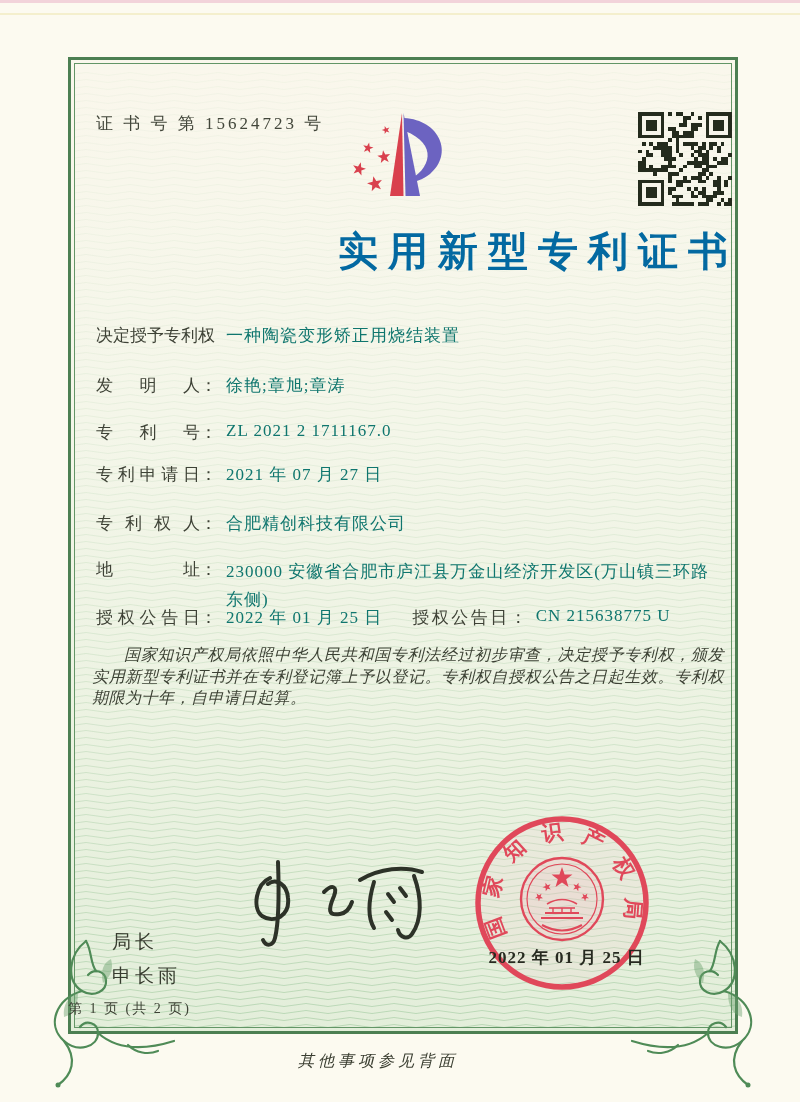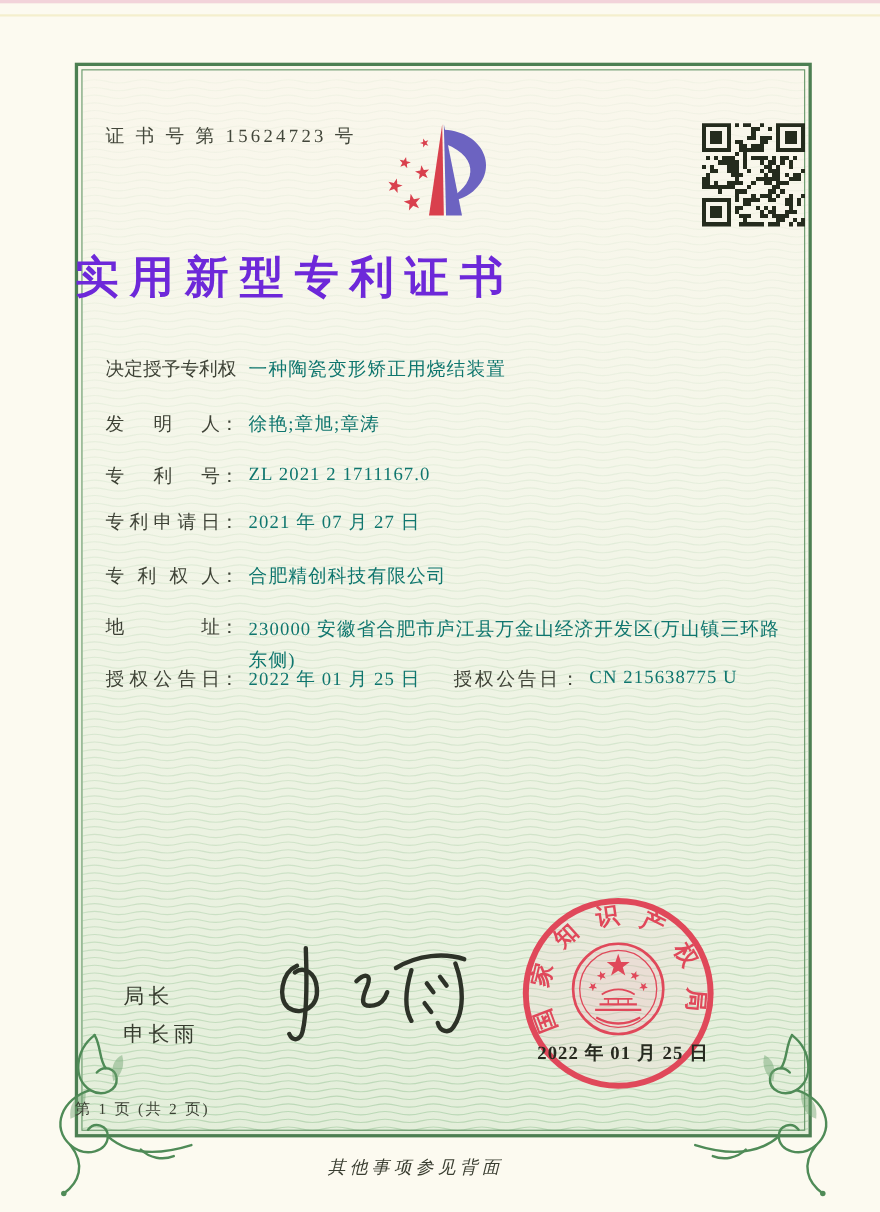--- a/index.html
+++ b/index.html
@@ -19,42 +19,42 @@
     left:68px;top:57px;width:670px;height:977px;box-sizing:border-box;
     border:3px solid #4c7f52;
     background:linear-gradient(180deg,#faf7ec 0%,#f4f6e9 38%,#ebf2e1 72%,#e3eeda 100%);
   }
   .frame-inner{position:absolute;inset:3px;border:1px solid #639566;pointer-events:none;}
   #waves{position:absolute;left:4px;top:4px;}
 
   .cert-no{left:96px;top:112px;font-size:17px;letter-spacing:3px;color:#42463a;text-align:right;}
 
   .title{
-    left:68px;top:224px;width:670px;text-align:left;
-    font-size:40px;font-weight:bold;letter-spacing:10px;color:#6d28d9;
+    left:68px;top:224px;width:670px;text-align:right;
+    font-size:40px;font-weight:bold;letter-spacing:10px;color:#0369a1;
   }
 
   .field-row{left:96px;width:625px;font-size:17px;color:#3e4236;white-space:nowrap;}
   .flabel{
     display:inline-block;width:104px;vertical-align:top;
     text-align:justify;text-align-last:justify;color:#3e4236;
   }
   .fcolon{display:inline-block;vertical-align:top;}
   .fvalue{display:inline-block;margin-left:9px;letter-spacing:1px;vertical-align:top;color:#0f766e;}
   .fvalue.wrap{white-space:normal;width:488px;line-height:28px;}
   .pair2{margin-left:30px;}
   .flabel2{letter-spacing:2.5px;}
 
   .paras{
     left:92px;top:644px;width:632px;font-size:16px;line-height:21.5px;
     text-align:justify;color:#3c4134;font-style:italic;letter-spacing:.5px;
   }
   .paras p{margin:0;text-indent:2em;}
 
-  .officer{font-size:19px;letter-spacing:4px;color:#373c2f;}
+  .officer{font-size:19px;letter-spacing:4px;color:#373c2f;margin-top:36px;}
   .officer-title{left:112px;top:893px;}
   .officer-name{left:112px;top:927px;}
 
   .seal-date{
     left:484px;top:946px;width:165px;text-align:center;
     font-size:17px;color:#272a20;letter-spacing:1px;font-weight:bold;
   }
 
   .page-indicator{left:68px;top:1000px;width:620px;text-align:left;font-size:14px;letter-spacing:2px;color:#3c4134;}
   .back-note{left:68px;top:1051px;width:620px;text-align:center;font-size:16px;letter-spacing:4px;color:#3a3e31;font-style:italic;}
@@ -490,20 +490,21 @@
   <span class="flabel">专利权人</span><span class="fcolon">：</span><span class="fvalue">合肥精创科技有限公司</span>
 </div>
 <div class="abs field-row" style="top:558px;">
   <span class="flabel">地址</span><span class="fcolon">：</span><span class="fvalue wrap">230000 安徽省合肥市庐江县万金山经济开发区(万山镇三环路东侧)</span>
 </div>
 <div class="abs field-row" style="top:606px;">
   <span class="flabel">授权公告日</span><span class="fcolon">：</span><span class="fvalue">2022 年 01 月 25 日</span><span class="pair2"><span class="flabel2">授权公告日</span><span class="fcolon">：</span><span class="fvalue">CN 215638775 U</span></span>
 </div>
 
 <div class="abs paras">
+  <p>国家知识产权局依照中华人民共和国专利法经过初步审查，决定授予专利权，颁发实用新型专利证书并在专利登记簿上予以登记。专利权自授权公告之日起生效。专利权期限为十年，自申请日起算。</p>
 </div>
 
 <div class="abs officer officer-title">局长</div>
 <div class="abs officer officer-name">申长雨</div>
 
 <div class="abs" style="left:232px;top:850px;">
   <svg width="200" height="105" viewBox="0 0 200 105">
     <g fill="none" stroke="#2d3228" stroke-width="4" stroke-linecap="round" stroke-linejoin="round">
       <path d="M38 28 C 24 34, 20 58, 30 66 C 42 74, 58 66, 56 48 C 55 34, 44 28, 36 34"></path>
       <path d="M46 12 C 47 40, 47 72, 43 88 C 41 96, 34 97, 31 90"></path>

